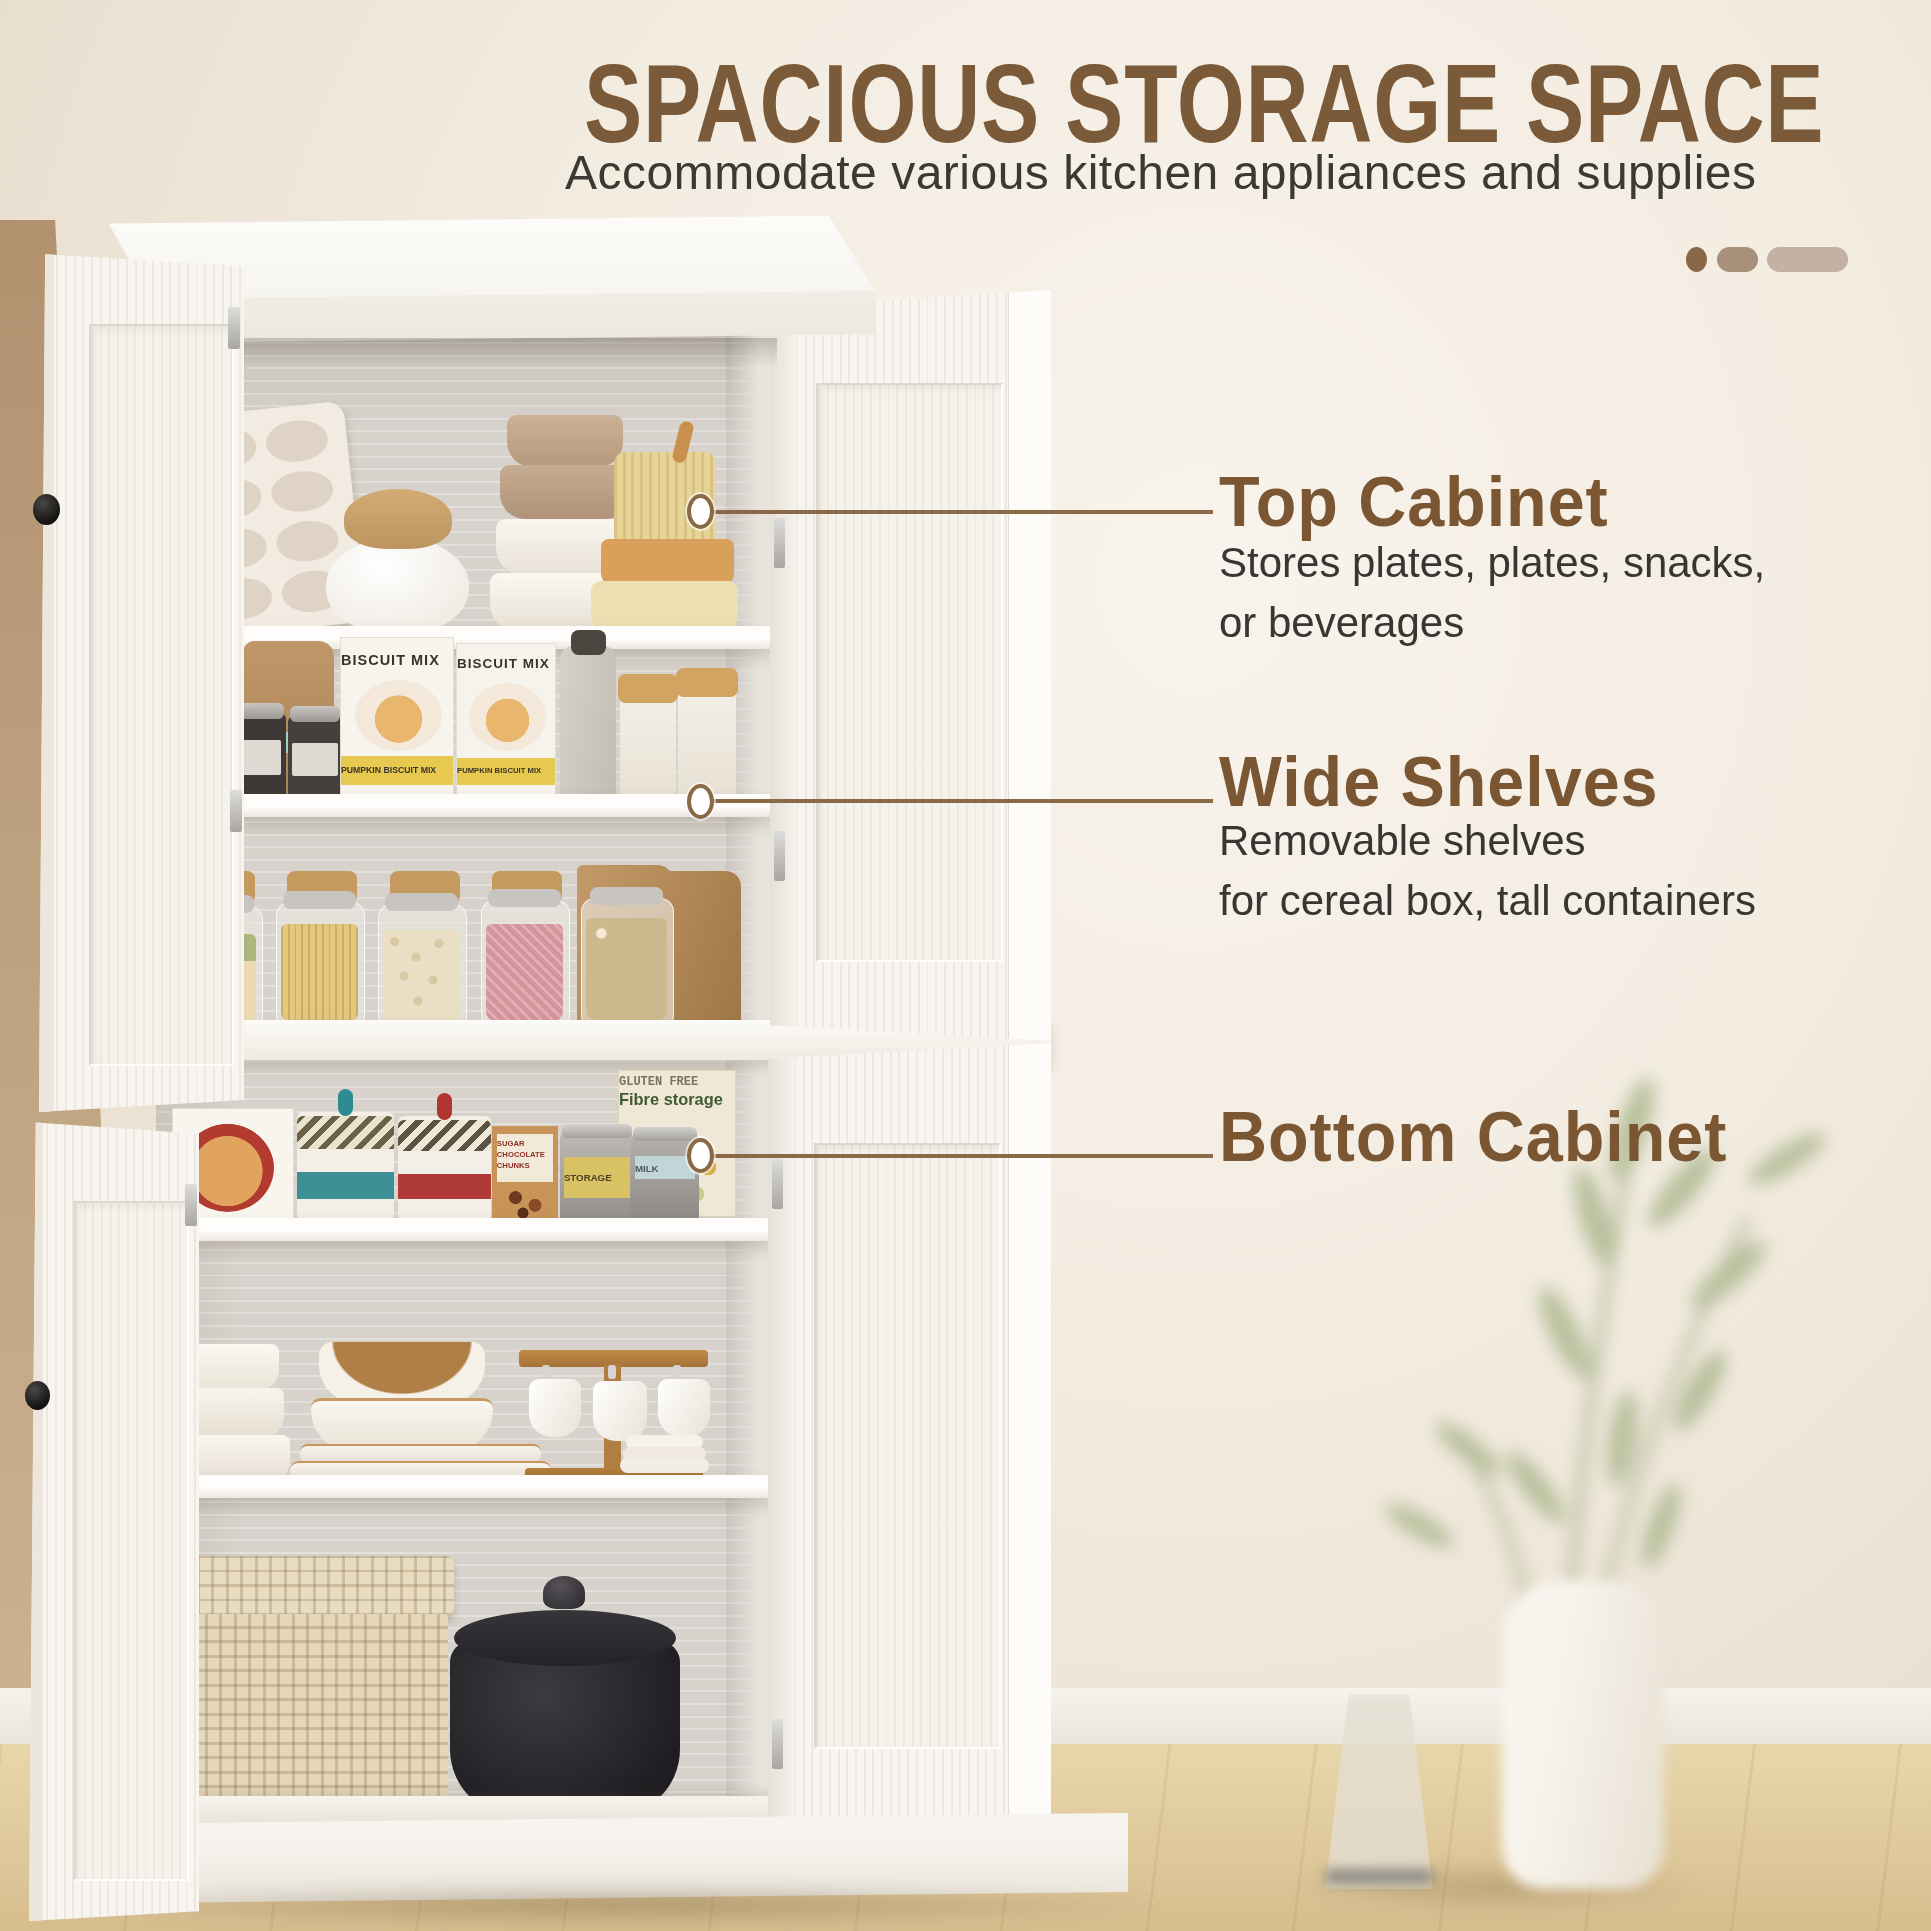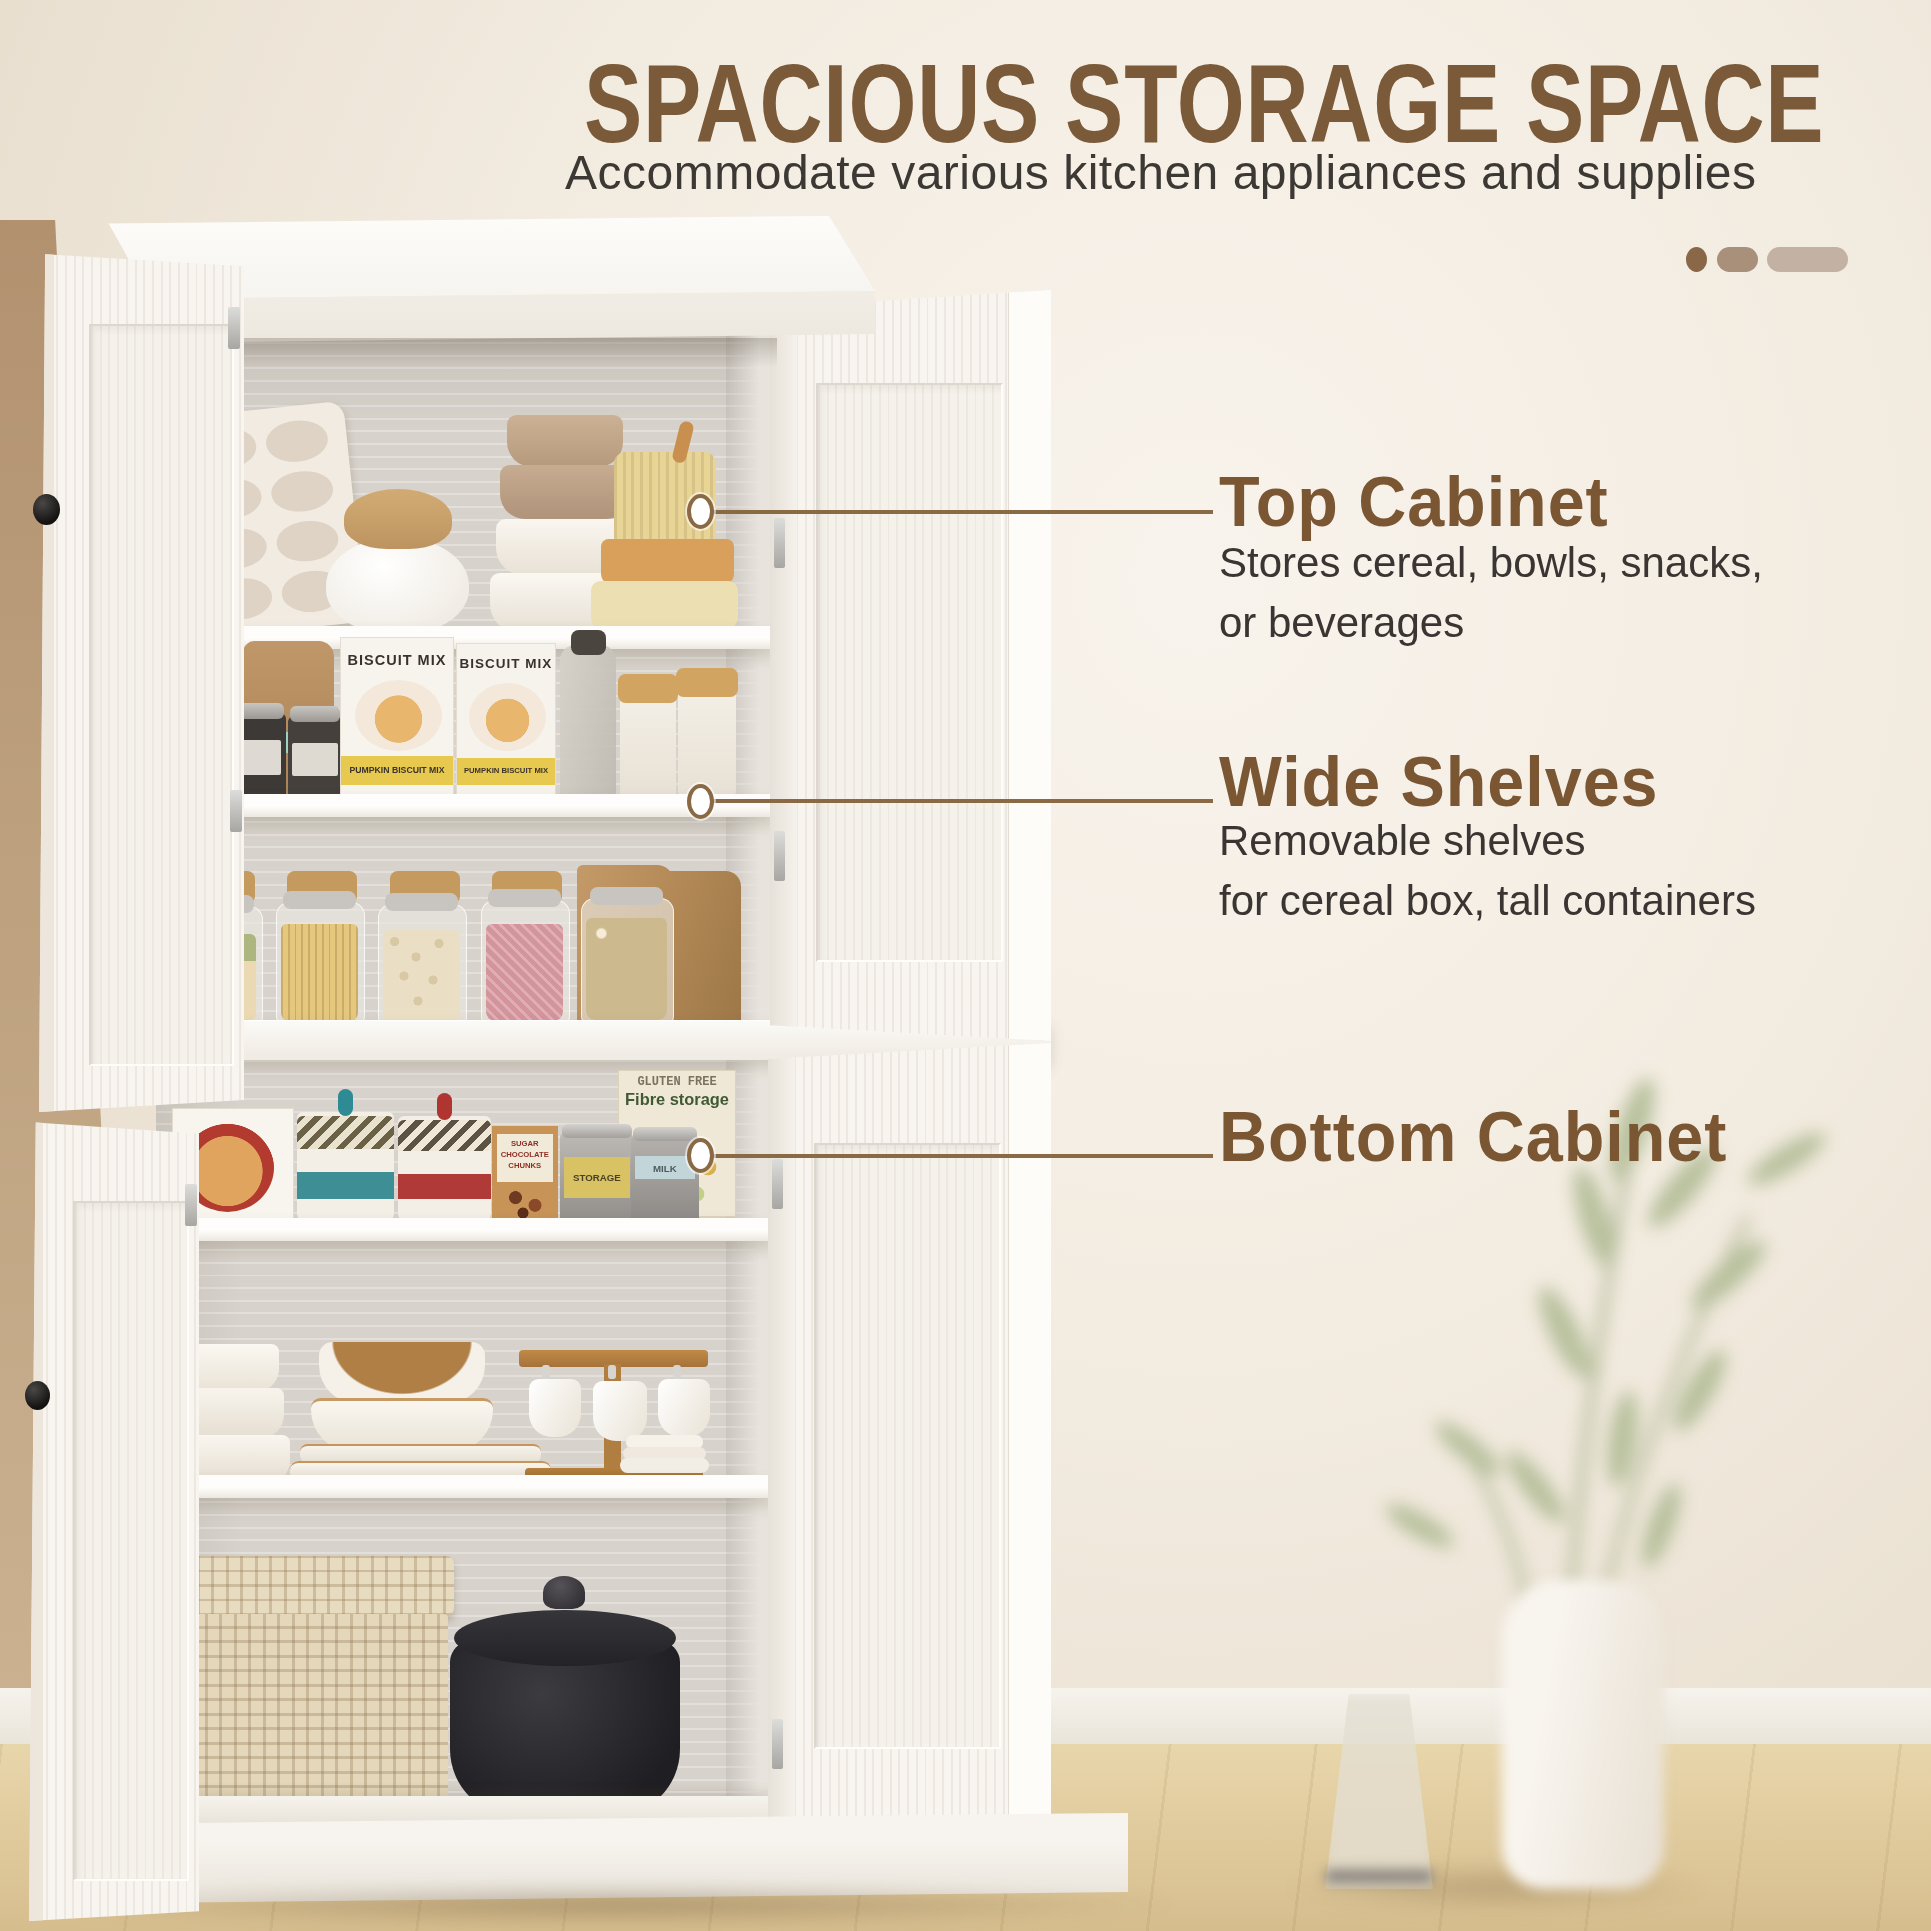--- a/index.html
+++ b/index.html
@@ -65,21 +65,21 @@
   .hinge{position:absolute;background:linear-gradient(#dcdcda,#a8a6a2);border-radius:1.9px;}
   .knob{position:absolute;background:radial-gradient(circle at 35% 30%,#4a4846,#141312 70%);border-radius:50%;}
 
   
   .tray{display:grid;grid-template-columns:1fr 1fr;gap:9.7px;padding:15.4px 19.3px;box-sizing:border-box;}
   .tray .hole{background:#ded3c4;border-radius:50%;}
   .ribbed{background-image:repeating-linear-gradient(90deg, rgba(90,70,40,.12) 0 2.9px, transparent 2.9px 8.7px);}
   .weave{background-image:
     repeating-linear-gradient(0deg, rgba(140,115,78,.30) 0 2.9px, transparent 2.9px 14.5px),
     repeating-linear-gradient(90deg, rgba(140,115,78,.30) 0 2.9px, transparent 2.9px 14.5px);}
-  .lbl{position:absolute;width:100%;text-align:center;font-weight:bold;color:#3a332b;}
+  .lbl{position:absolute;width:100%;text-align:left;font-weight:bold;color:#3a332b;}
 
   
   .title{left:584px;top:39px;white-space:nowrap;font-size:112px;font-weight:800;color:#7a5a38;
     transform:scaleX(.78);transform-origin:left top;letter-spacing:1px;}
   .subtitle{left:565px;top:145px;white-space:nowrap;font-size:48px;color:#3c3834;letter-spacing:0.5px;}
   .co-head{white-space:nowrap;font-size:70px;font-weight:bold;color:#7a5633;
     transform:scaleX(.95);transform-origin:left top;letter-spacing:1px;}
   .co-body{white-space:nowrap;font-size:42px;line-height:60px;color:#3a3532;}
   .cline{position:absolute;height:3.9px;background:#8a6a45;}
   .cdot{position:absolute;width:27px;height:35px;border-radius:50%;background:#fff;
@@ -346,21 +346,21 @@
   <div class="a subtitle">Accommodate various kitchen appliances and supplies</div>
 
   <div class="pag" style="left:1686px;top:247px;width:21px;height:25px;background:#8a6747;border-radius:50%;"></div>
   <div class="pag" style="left:1717px;top:247px;width:41px;height:25px;background:#a9907b;"></div>
   <div class="pag" style="left:1767px;top:247px;width:81px;height:25px;background:#c3b2a4;"></div>
 
   <div class="cline" style="left:713px;top:510px;width:500px;"></div>
   <div class="cdot" style="left:687px;top:494px;"></div>
   <div class="a co-head" style="left:1219px;top:462px;">Top Cabinet</div>
   <div class="a co-body" style="left:1219px;top:533px;">
-    <div>Stores cereal, bowls, snacks,</div>
+    <div>Stores plates, plates, snacks,</div>
     <div>or beverages</div>
   </div>
 
   <div class="cline" style="left:713px;top:799px;width:500px;"></div>
   <div class="cdot" style="left:687px;top:784px;"></div>
   <div class="a co-head" style="left:1219px;top:742px;">Wide Shelves</div>
   <div class="a co-body" style="left:1219px;top:811px;">
     <div>Removable shelves</div>
     <div>for cereal box, tall containers</div>
   </div>

